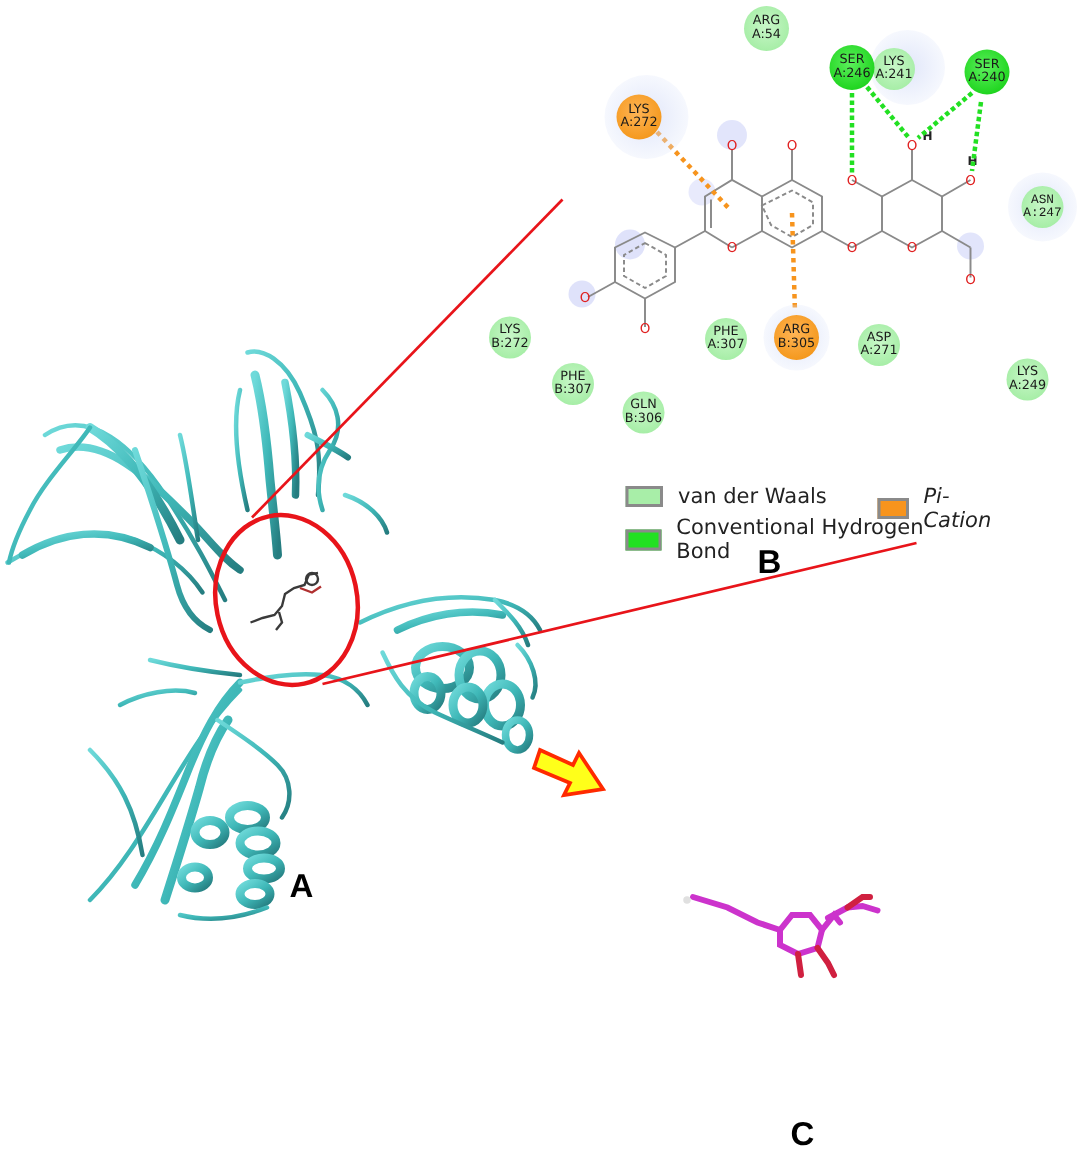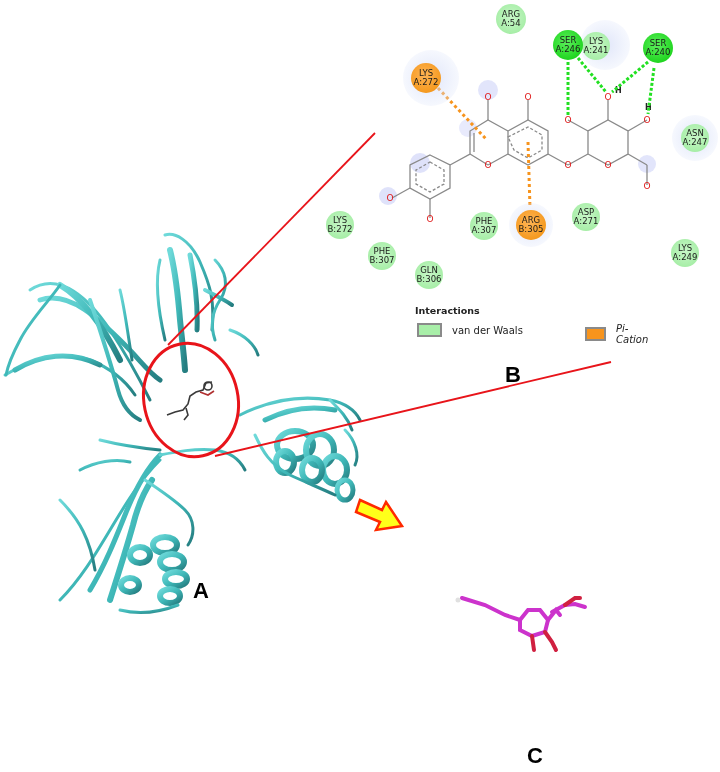--- a/index.html
+++ b/index.html
@@ -7,21 +7,21 @@
   svg{position:absolute;left:0;top:0;}
   .res{position:absolute;border-radius:50%;display:flex;flex-direction:column;align-items:center;justify-content:center;font-family:"DejaVu Sans",sans-serif;font-size:8.5px;line-height:9px;color:#1a1a1a;text-align:center;}
   .res span{display:block;}
   .vdw{background:radial-gradient(circle at 50% 45%,#c8f7c8 0%,#a8eea8 70%,#9ae69a 100%);}
   .hb{background:radial-gradient(circle at 45% 40%,#5cf05c 0%,#22d622 70%,#12c012 100%);}
   .pic{background:radial-gradient(circle at 45% 40%,#ffb455 0%,#f59a20 70%,#e88a10 100%);}
   .halo{position:absolute;border-radius:50%;background:radial-gradient(circle,rgba(200,210,245,0.55) 0%,rgba(220,228,250,0.35) 60%,rgba(255,255,255,0) 100%);}
   .panel-label{position:absolute;font-family:"Liberation Sans",sans-serif;font-weight:bold;font-size:22px;color:#000;}
   .legend{position:absolute;left:415px;top:305px;width:230px;font-family:"DejaVu Sans",sans-serif;}
   .legend-title{font-size:9.5px;font-weight:bold;color:#222;margin-bottom:6px;}
-  .lg-item{position:absolute;display:flex;align-items:center;font-size:10px;color:#222;}
+  .lg-item{position:absolute;display:flex;align-items:center;font-size:14px;color:#222;}
   .swatch{width:25px;height:14px;border:2px solid #8a8a8a;box-sizing:border-box;margin-right:10px;}
 </style>
 </head>
 <body>
 
 <div id="canvas">
 
   <svg width="720" height="772">
     <defs>
       <linearGradient id="rib" x1="0" y1="0" x2="1" y2="1">
@@ -175,62 +175,65 @@
     <span>A:246</span>
   </div>
   <div class="res hb" style="left:643px;top:33px;width:30px;height:30px;">
     <span>SER</span>
     <span>A:240</span>
   </div>
   <div class="res pic" style="left:411px;top:63px;width:30px;height:30px;">
     <span>LYS</span>
     <span>A:272</span>
   </div>
-  <div class="res vdw" style="left:681px;top:124px;width:28px;height:28px;">
+  <div class="res vdw" style="left:681px;top:124px;width:28px;height:28px;font-family:Liberation Mono, monospace;">
     <span>ASN</span>
     <span>A:247</span>
   </div>
   <div class="res vdw" style="left:326px;top:211px;width:28px;height:28px;">
     <span>LYS</span>
     <span>B:272</span>
   </div>
   <div class="res vdw" style="left:470px;top:212px;width:28px;height:28px;">
     <span>PHE</span>
     <span>A:307</span>
   </div>
   <div class="res pic" style="left:516px;top:210px;width:30px;height:30px;">
     <span>ARG</span>
     <span>B:305</span>
   </div>
-  <div class="res vdw" style="left:572px;top:203px;width:28px;height:28px;">
+  <div class="res vdw" style="left:572px;top:216px;width:28px;height:28px;">
     <span>ASP</span>
     <span>A:271</span>
   </div>
   <div class="res vdw" style="left:368px;top:242px;width:28px;height:28px;">
     <span>PHE</span>
     <span>B:307</span>
   </div>
   <div class="res vdw" style="left:671px;top:239px;width:28px;height:28px;">
     <span>LYS</span>
     <span>A:249</span>
   </div>
   <div class="res vdw" style="left:415px;top:261px;width:28px;height:28px;">
     <span>GLN</span>
     <span>B:306</span>
   </div>
 
   <div class="legend">
-    <div class="legend-title">Interactions</div>
     <div class="lg-item" style="left:2px;top:18px;">
       <div class="swatch" style="background:#a8eea8;"></div>
       <span>van der Waals</span>
     </div>
     <div class="lg-item" style="left:170px;top:18px;font-style:italic;">
       <div class="swatch" style="background:#f7941d;"></div>
       <span>Pi-Cation</span>
+    </div>
+    <div class="lg-item" style="left:2px;top:39px;">
+      <div class="swatch" style="background:#22e022;"></div>
+      <span>Conventional Hydrogen Bond</span>
     </div>
   </div>
 
   <svg width="720" height="772">
     <defs>
       <radialGradient id="vign" cx="0.5" cy="0.5" r="0.5">
         <stop offset="0.82" stop-color="#000" stop-opacity="1"></stop>
         <stop offset="1" stop-color="#000" stop-opacity="0"></stop>
       </radialGradient>
       <mask id="ovalMask">

